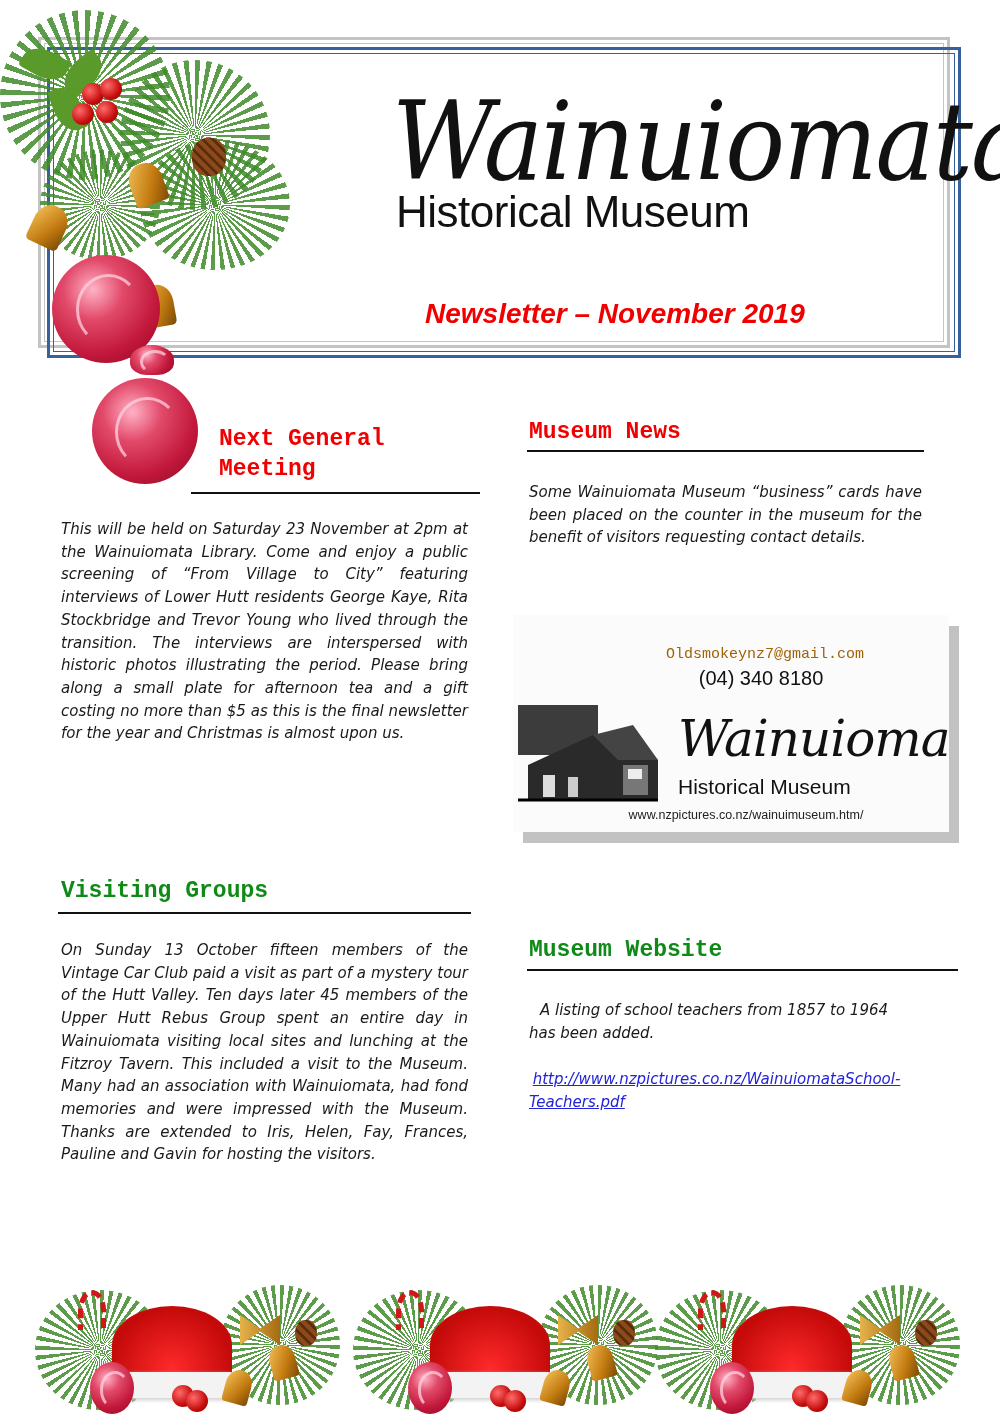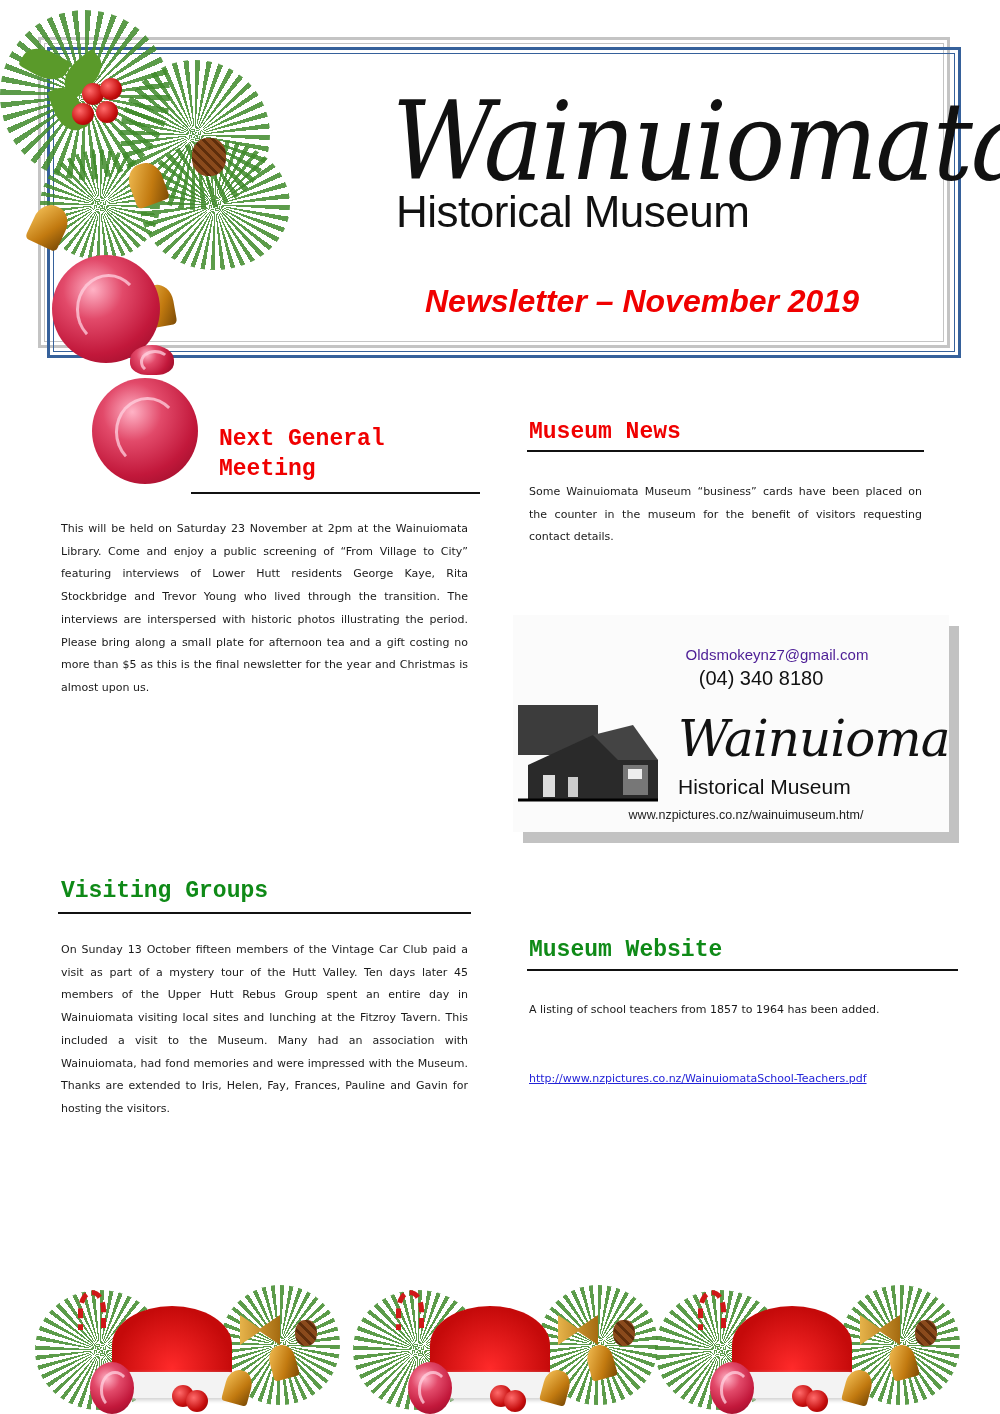--- a/index.html
+++ b/index.html
@@ -30,23 +30,23 @@
     font-size: 108px; line-height: 160px; letter-spacing: -2px; color: #111;
     font-weight: normal; transform: scaleX(0.92); transform-origin: left center;
     white-space: nowrap;
   }
   .logo-sub {
     position: absolute; left: 396px; top: 186px;
     font-family: "Liberation Sans", sans-serif; font-size: 44px; line-height: 52px;
     color: #111; letter-spacing: -0.5px; white-space: nowrap;
   }
   .newsletter-title {
-    position: absolute; left: 425px; top: 283px;
+    position: absolute; left: 425px; top: 296px;
     font-family: "Liberation Sans", sans-serif; font-weight: bold; font-style: italic;
-    font-size: 32px; line-height: 36px; color: #f00000; white-space: nowrap;
+    font-size: 28px; line-height: 36px; color: #f00000; white-space: nowrap;
   }
 
   
   .deco { position: absolute; pointer-events: none; }
   .pine { position: absolute; border-radius: 50%; background:
       repeating-conic-gradient(from 0deg, #3f8a2a 0deg 4deg, transparent 4deg 9deg);
       opacity: 0.85; }
   .holly-leaf { position: absolute; width: 46px; height: 28px; background: #5a9a2a;
       border-radius: 60% 10% 60% 10%; }
   .berry { position: absolute; width: 22px; height: 22px; border-radius: 50%;
@@ -62,33 +62,33 @@
       background: repeating-linear-gradient(45deg, #8a4a1c 0 4px, #5e2e0c 4px 7px); }
 
   
   .heading { position: absolute; font-family: Liberation Mono, monospace; font-weight: bold; font-size: 23px; line-height: 30px; }
   .red { color: #f00000; }
   .green { color: #0f8a17; }
   .rule { position: absolute; height: 2px; background: #111; }
 
   .body-text {
     position: absolute; font-family: "DejaVu Sans", "Liberation Sans", sans-serif;
-    font-size: 11px; line-height: 22.7px; color: #1a1a1a; text-align: justify; text-align-last: left;
+    font-size: 15px; line-height: 22.7px; color: #1a1a1a; text-align: justify; text-align-last: left; font-style: italic;
   }
   .body-left { text-align: center; }
   .link { color: #2323d8; text-decoration: underline; word-break: break-all; }
 
   
   .card-shadow { position: absolute; left: 523px; top: 626px; width: 436px; height: 217px; background: #c2c2c2; }
   .card { position: absolute; left: 513px; top: 615px; width: 436px; height: 217px; background: #fbfbfb; overflow: hidden; }
   .card-name { position: absolute; left: 0; width: 100%; top: 6px; padding-left: 60px; text-align: center;
       font-family: "Liberation Sans", sans-serif; font-weight: bold; font-size: 18px; color: #111; }
   .card-name .qsm { font-style: italic; font-size: 15px; }
-  .card-email { position: absolute; left: 16px; width: 100%; top: 31px; padding-left: 60px; text-align: center;
-      font-family: Liberation Sans, sans-serif; font-size: 15px; color: #4c1d95; }
+  .card-email { position: absolute; left: 4px; width: 100%; top: 31px; padding-left: 60px; text-align: center;
+      font-family: Liberation Mono, monospace; font-size: 15px; color: #a16207; }
   .card-phone { position: absolute; left: 0; width: 100%; top: 52px; padding-left: 60px; text-align: center;
       font-family: "Liberation Sans", sans-serif; font-size: 20px; color: #111; }
   .card-house { position: absolute; left: 5px; top: 90px; width: 140px; height: 100px; }
   .card-script { position: absolute; left: 165px; top: 95px; font-family: "DejaVu Serif", serif; font-style: italic;
       font-size: 50px; color: #111; white-space: nowrap; letter-spacing: -1px; }
   .card-sub { position: absolute; left: 165px; top: 160px; font-family: "Liberation Sans", sans-serif; font-size: 21px; color: #111; white-space: nowrap; }
   .card-url { position: absolute; left: 0; width: 100%; top: 193px; padding-left: 30px; text-align: center;
       font-family: "Liberation Sans", sans-serif; font-size: 12.5px; color: #222; }
 
   

